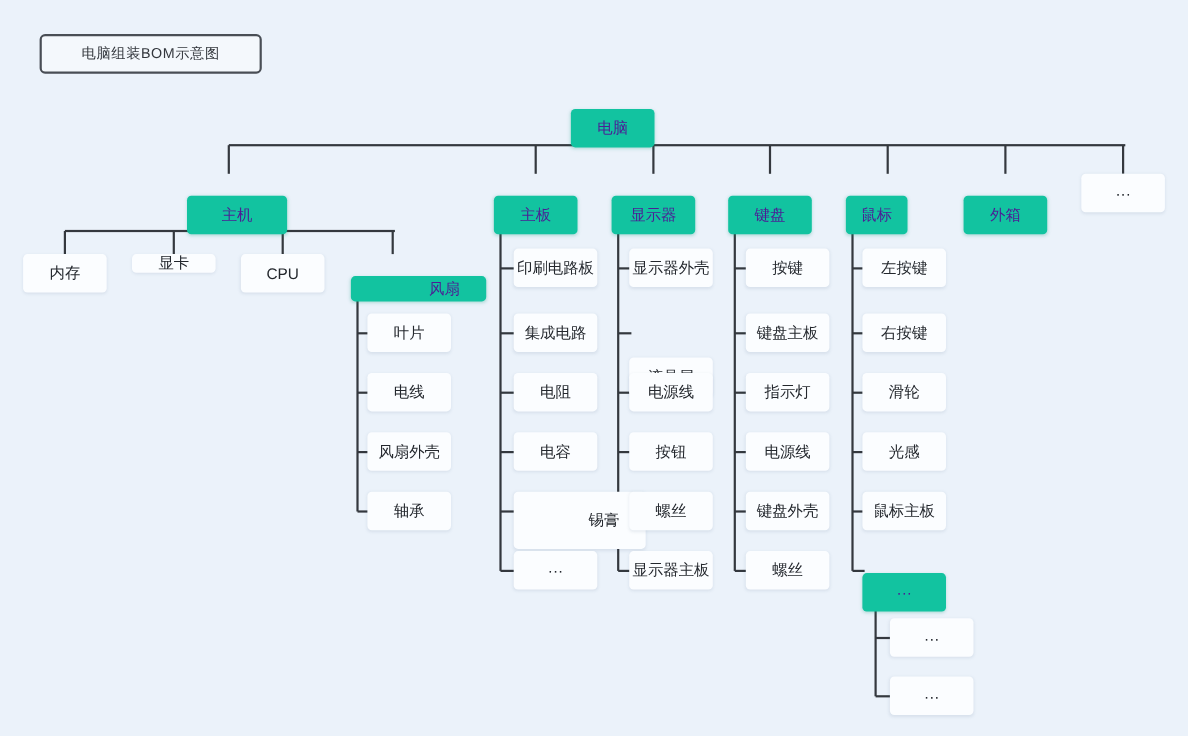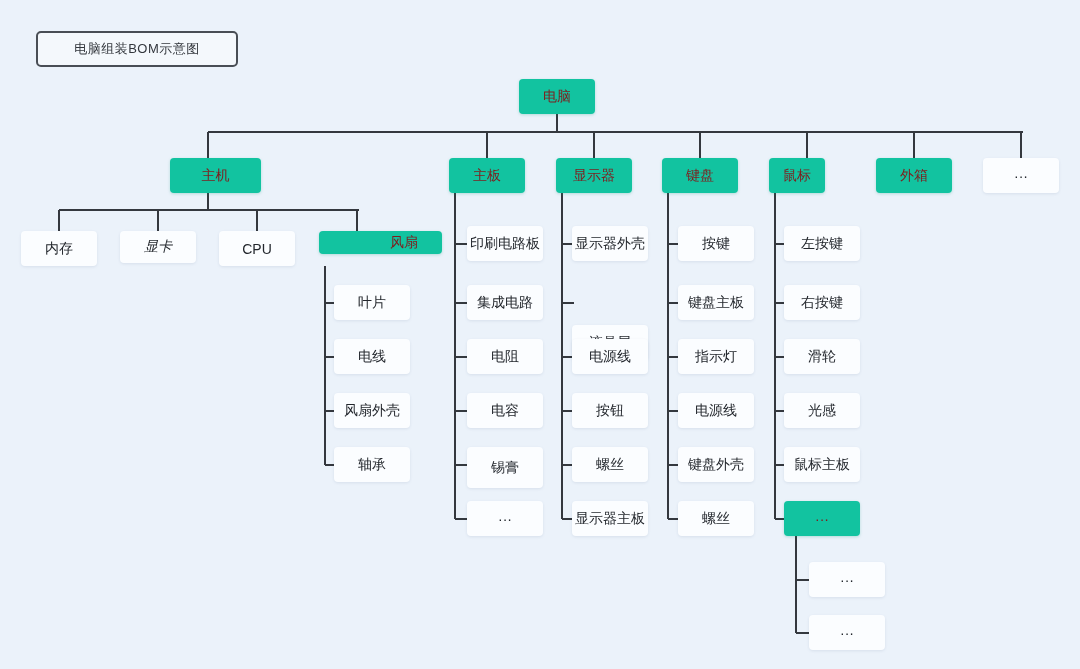--- a/index.html
+++ b/index.html
@@ -35,22 +35,23 @@
     white-space:nowrap;
     cursor:default;
   }
   .node.white {
     background:#FBFDFF;
     color:#23272D;
     box-shadow:0 1px 3px rgba(40,70,110,0.10);
   }
   .node.green {
     background:#12C3A0;
-    color:#7f1d1d;
+    color:#4c1d95;
     box-shadow:0 1px 3px rgba(16,150,122,0.25);
+    margin-top:20px;
   }
   .node .node-label { pointer-events:none; }
   .edge {
     position:absolute;
     background:#34383E;
   }
 </style>
 </head>
 <body>
 
@@ -132,21 +133,21 @@
       </div>
       <div class="node green" style="left: 876px; top: 158px; width: 76px; height: 35px; align-items: center;">
         <span class="node-label">外箱</span>
       </div>
       <div class="node white" style="left: 983px; top: 158px; width: 76px; height: 35px;">
         <span class="node-label">···</span>
       </div>
       <div class="node white" style="left: 21px; top: 231px; width: 76px; height: 35px;">
         <span class="node-label">内存</span>
       </div>
-      <div class="node white" style="left: 120px; top: 231px; width: 76px; height: 32px; font-style: italic;">
+      <div class="node white" style="left: 120px; top: 231px; width: 76px; height: 17px;">
         <span class="node-label">显卡</span>
       </div>
       <div class="node white" style="left: 219px; top: 231px; width: 76px; height: 35px;">
         <span class="node-label">CPU</span>
       </div>
       <div class="node green" style="left: 319px; top: 231px; width: 76px; height: 23px; padding-left: 47px;">
         <span class="node-label">风扇</span>
       </div>
       <div class="node white" style="left: 334px; top: 285px; width: 76px; height: 35px;">
         <span class="node-label">叶片</span>
@@ -165,21 +166,21 @@
       </div>
       <div class="node white" style="left: 467px; top: 285px; width: 76px; height: 35px;">
         <span class="node-label">集成电路</span>
       </div>
       <div class="node white" style="left: 467px; top: 339px; width: 76px; height: 35px;">
         <span class="node-label">电阻</span>
       </div>
       <div class="node white" style="left: 467px; top: 393px; width: 76px; height: 35px; text-align: center;">
         <span class="node-label">电容</span>
       </div>
-      <div class="node white" style="left: 467px; top: 447px; width: 76px; height: 41px;">
+      <div class="node white" style="left: 467px; top: 447px; width: 76px; height: 52px; padding-left: 44px;">
         <span class="node-label">锡膏</span>
       </div>
       <div class="node white" style="left: 467px; top: 501px; width: 76px; height: 35px;">
         <span class="node-label">···</span>
       </div>
       <div class="node white" style="left: 572px; top: 226px; width: 76px; height: 35px;">
         <span class="node-label">显示器外壳</span>
       </div>
       <div class="node white" style="left: 572px; top: 285px; width: 76px; height: 35px; margin-top: 40px;">
         <span class="node-label">液晶屏</span>

